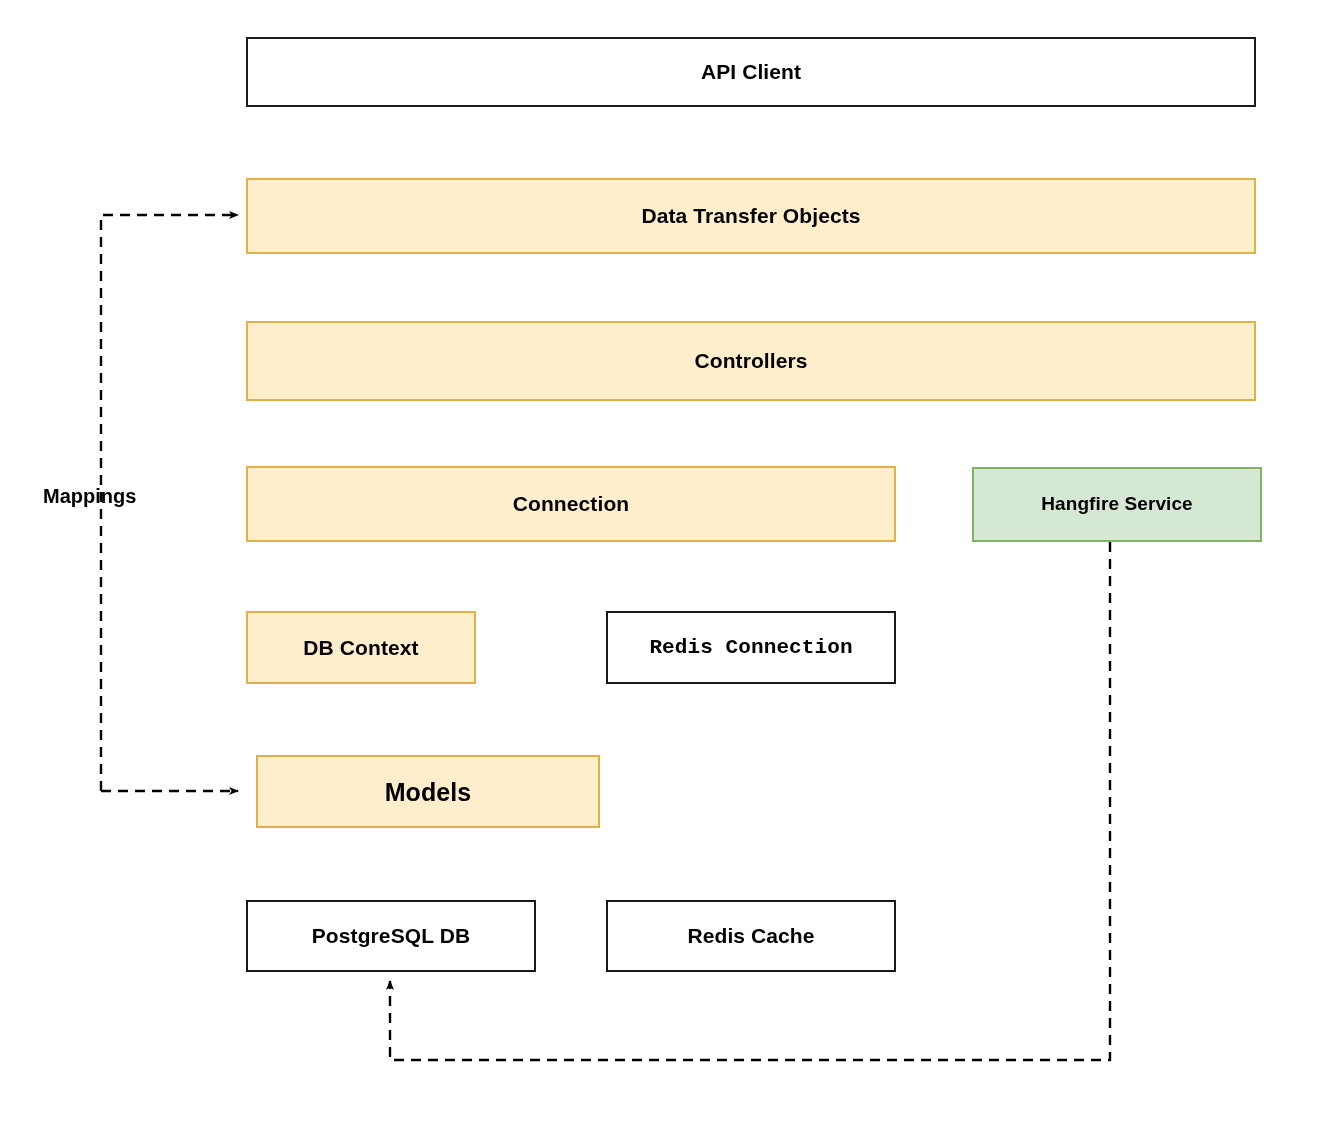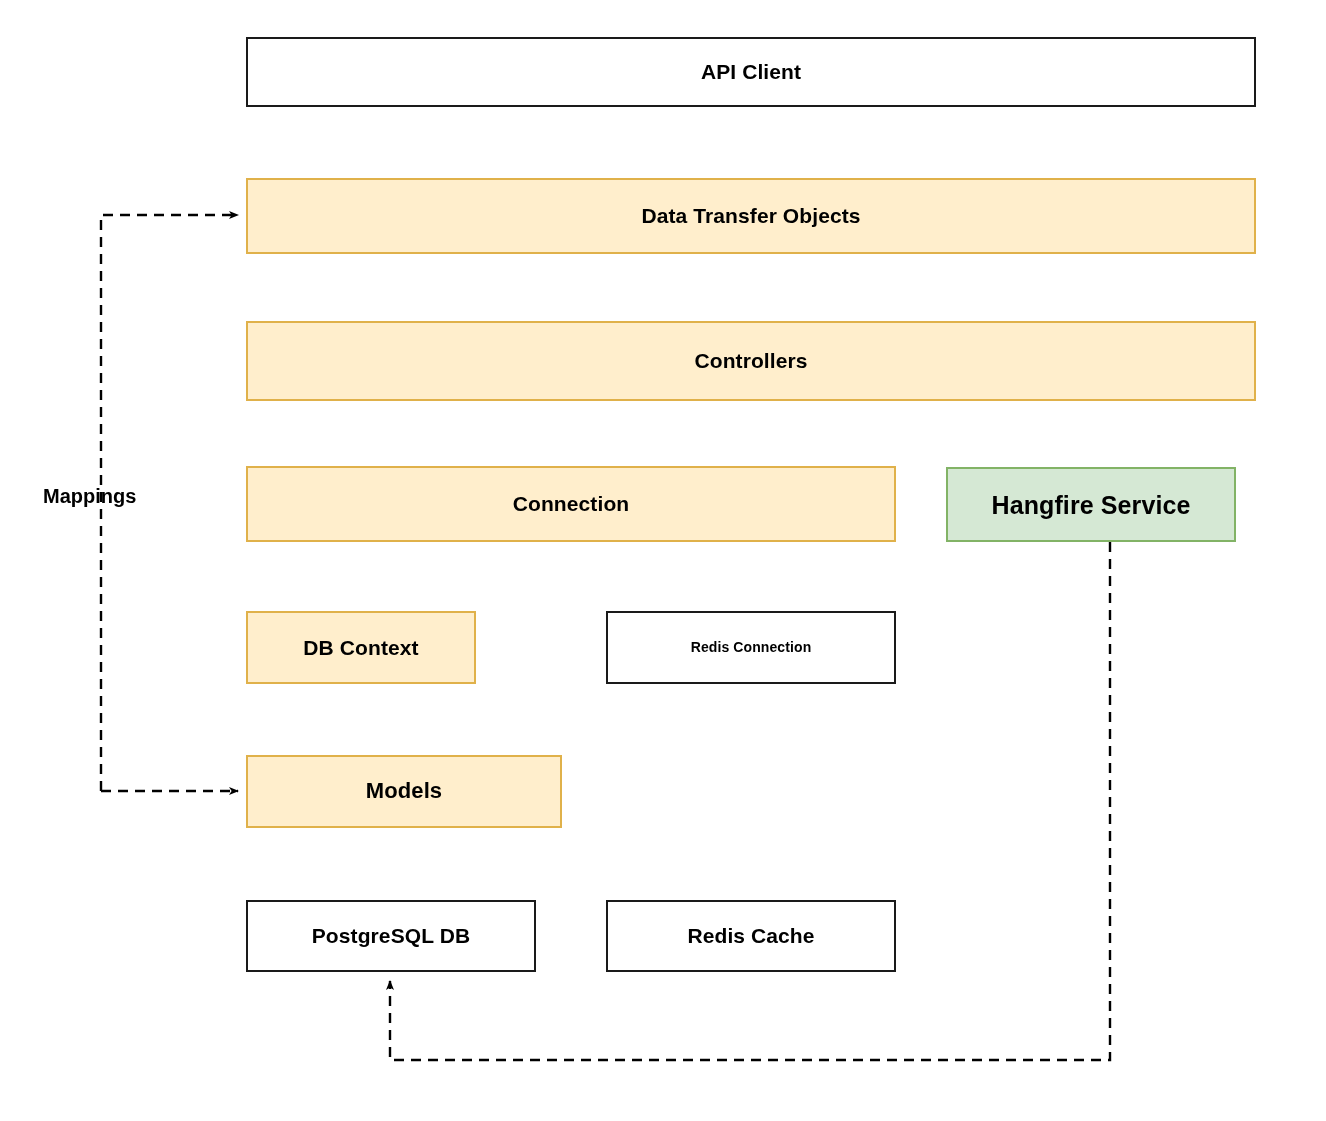--- a/index.html
+++ b/index.html
@@ -87,33 +87,33 @@
   </div>
 
   <div class="node node-yellow" style="left:246px; top:321px; width:1010px; height:80px; font-size:21px;">
     <span>Controllers</span>
   </div>
 
   <div class="node node-yellow" style="left:246px; top:466px; width:650px; height:76px; font-size:21px;">
     <span>Connection</span>
   </div>
 
-  <div class="node node-green" style="left:946px; top:467px; width:290px; height:75px; font-size:25px;">
+  <div class="node node-green" style="left:972px; top:467px; width:290px; height:75px; font-size:19px;">
     <span>Hangfire Service</span>
   </div>
 
   <div class="node node-yellow" style="left:246px; top:611px; width:230px; height:73px; font-size:21px;">
     <span>DB Context</span>
   </div>
 
-  <div class="node node-plain" style="left:606px; top:611px; width:290px; height:73px; font-size:14px;">
+  <div class="node node-plain" style="left:606px; top:611px; width:290px; height:73px; font-size:21px;font-family:Liberation Mono, monospace;">
     <span>Redis Connection</span>
   </div>
 
-  <div class="node node-yellow" style="left:246px; top:755px; width:316px; height:73px; font-size:22px;">
+  <div class="node node-yellow" style="left:256px; top:755px; width:344px; height:73px; font-size:25px;">
     <span>Models</span>
   </div>
 
   <div class="node node-plain" style="left:606px; top:900px; width:290px; height:72px; font-size:21px;">
     <span>Redis Cache</span>
   </div>
 
   <div class="node node-plain" style="left:246px; top:900px; width:290px; height:72px; font-size:21px;">
     <span>PostgreSQL DB</span>
   </div>

